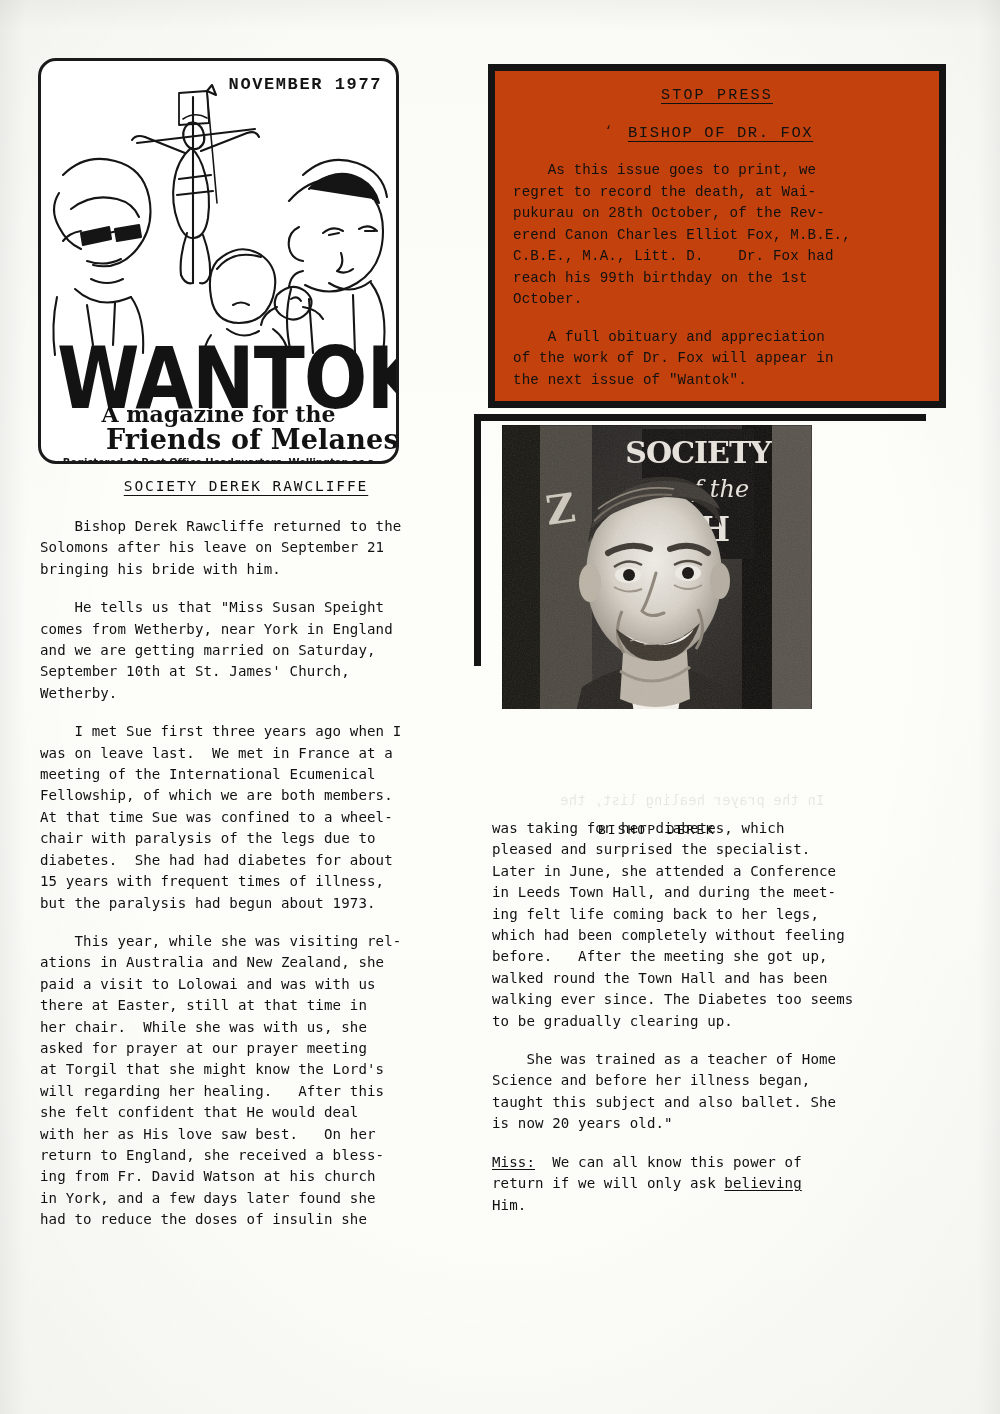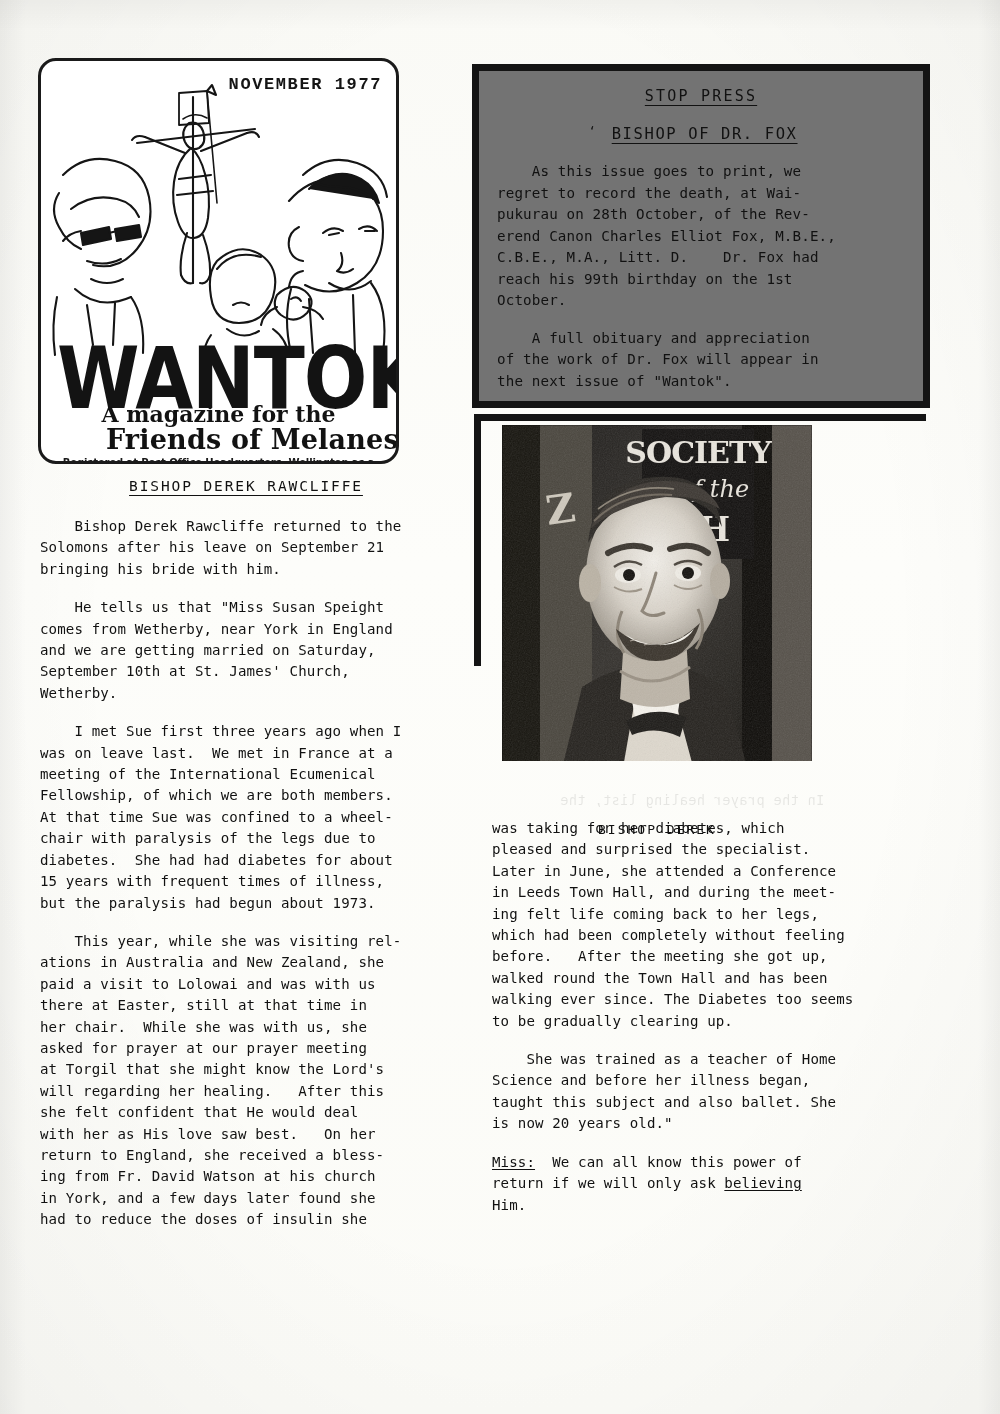--- a/index.html
+++ b/index.html
@@ -82,24 +82,25 @@
     font-size:27px;color:#121212;letter-spacing:0.2px;margin-left:48px;
   }
   .tag3{
     position:absolute;width:100%;top:396px;text-align:center;
     font-family:"DejaVu Sans", sans-serif;font-weight:700;
     font-size:10px;color:#1a1a1a;letter-spacing:-0.1px;
   }
 
   
   .stoppress{
-    position:absolute;left:472px;top:64px;width:444px;height:330px;
+    position:absolute;left:488px;top:64px;width:444px;height:330px;
     border:7px solid #141414;
-    background:#737373;
+    background:#c2410c;
     z-index:5;
+    font-family:Liberation Mono, monospace;
   }
   .sp-inner{padding:16px 18px 0 18px;}
   .sp-title{
     text-align:center;font-size:15px;letter-spacing:2.2px;
     text-decoration:underline;text-underline-offset:4px;
     margin-bottom:20px;
   }
   .sp-sub{
     text-align:center;font-size:15.5px;letter-spacing:1.6px;
     margin-bottom:18px;
@@ -122,21 +123,21 @@
   }
   .photoframe .ftop{
     position:absolute;left:0;top:0;width:452px;height:7px;background:#141414;
   }
   .photoframe .fleft{
     position:absolute;left:0;top:0;width:7px;height:252px;background:#141414;
   }
 
   
   .photo{
-    position:absolute;left:502px;top:425px;width:310px;height:336px;
+    position:absolute;left:502px;top:425px;width:310px;height:284px;
     z-index:6;overflow:hidden;background:#fca5a5;
   }
   .photo svg{display:block;}
   .photo-caption{
     position:absolute;left:502px;top:790px;width:310px;
     text-align:center;font-size:13px;letter-spacing:2px;
     z-index:6;
     margin-top:32px;
   }
 
@@ -349,21 +350,21 @@
 
     <path d="M118 246 q34 22 70 -4" stroke="#9a9184" stroke-width="3" fill="none"></path>
 
     <rect width="310" height="360" filter="url(#grainF)" opacity="0.5"></rect>
     <rect width="310" height="360" fill="none" stroke="#000" stroke-width="2" opacity="0.25"></rect>
   </svg>
 </div>
 <div class="photo-caption">BISHOP DEREK</div>
 
 <div class="col-left">
-  <div class="art-head"><u>BISHOP DEREK RAWCLIFFE</u></div>
+  <div class="art-head"><u>SOCIETY DEREK RAWCLIFFE</u></div>
   <p>    Bishop Derek Rawcliffe returned to the
 Solomons after his leave on September 21
 bringing his bride with him.</p>
   <p>    He tells us that "Miss Susan Speight
 comes from Wetherby, near York in England
 and we are getting married on Saturday,
 September 10th at St. James' Church,
 Wetherby.</p>
   <p>    I met Sue first three years ago when I
 was on leave last.  We met in France at a

